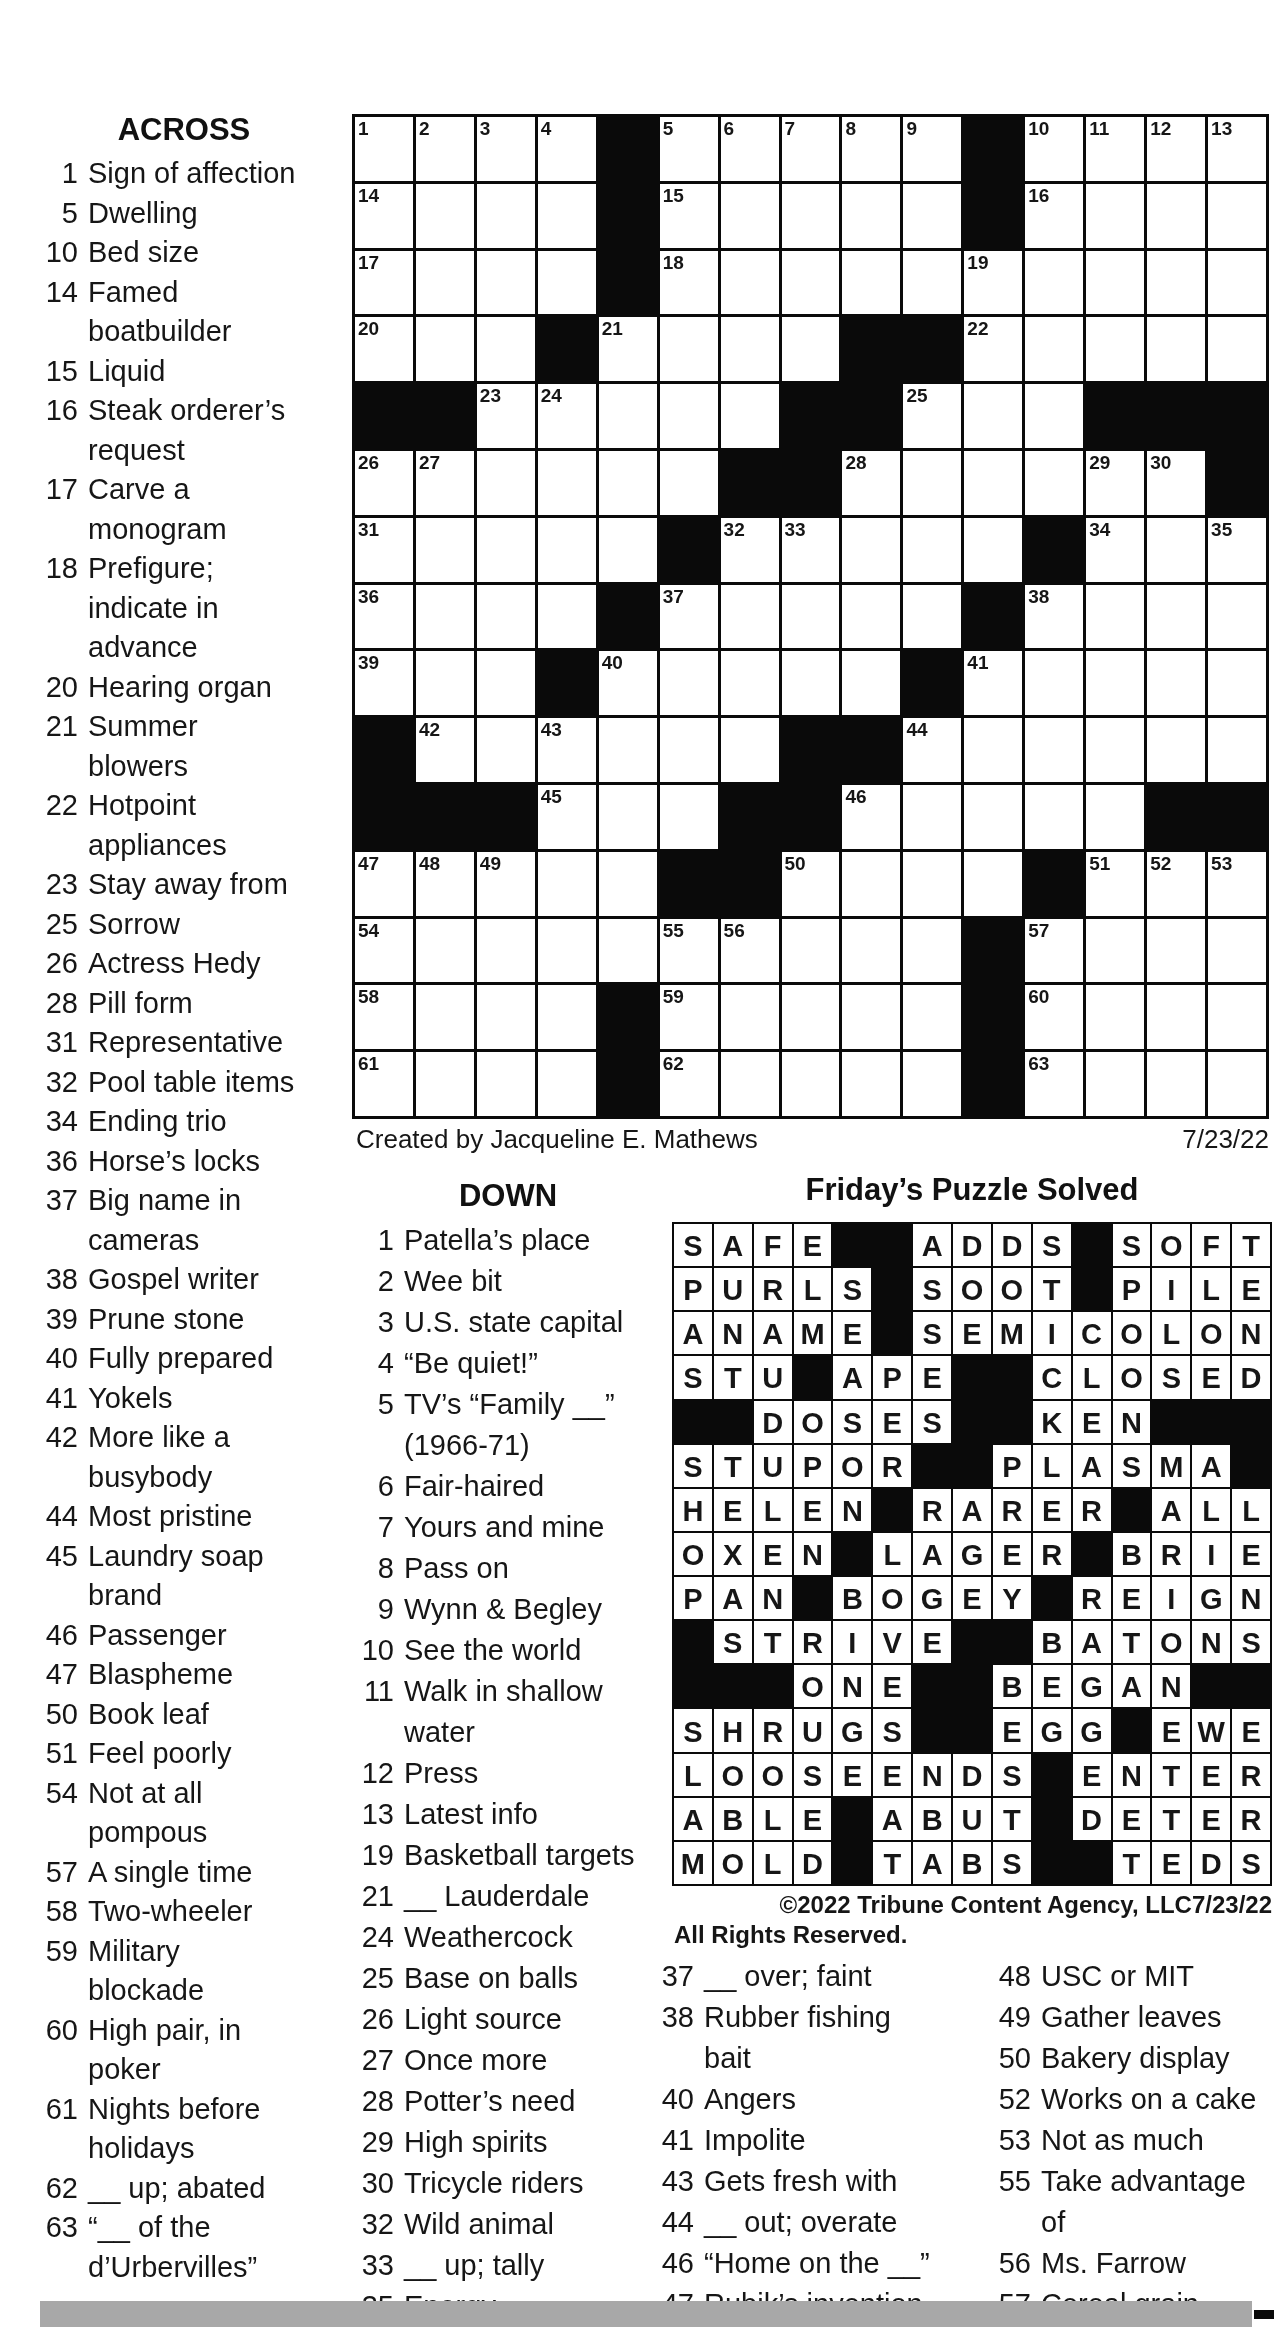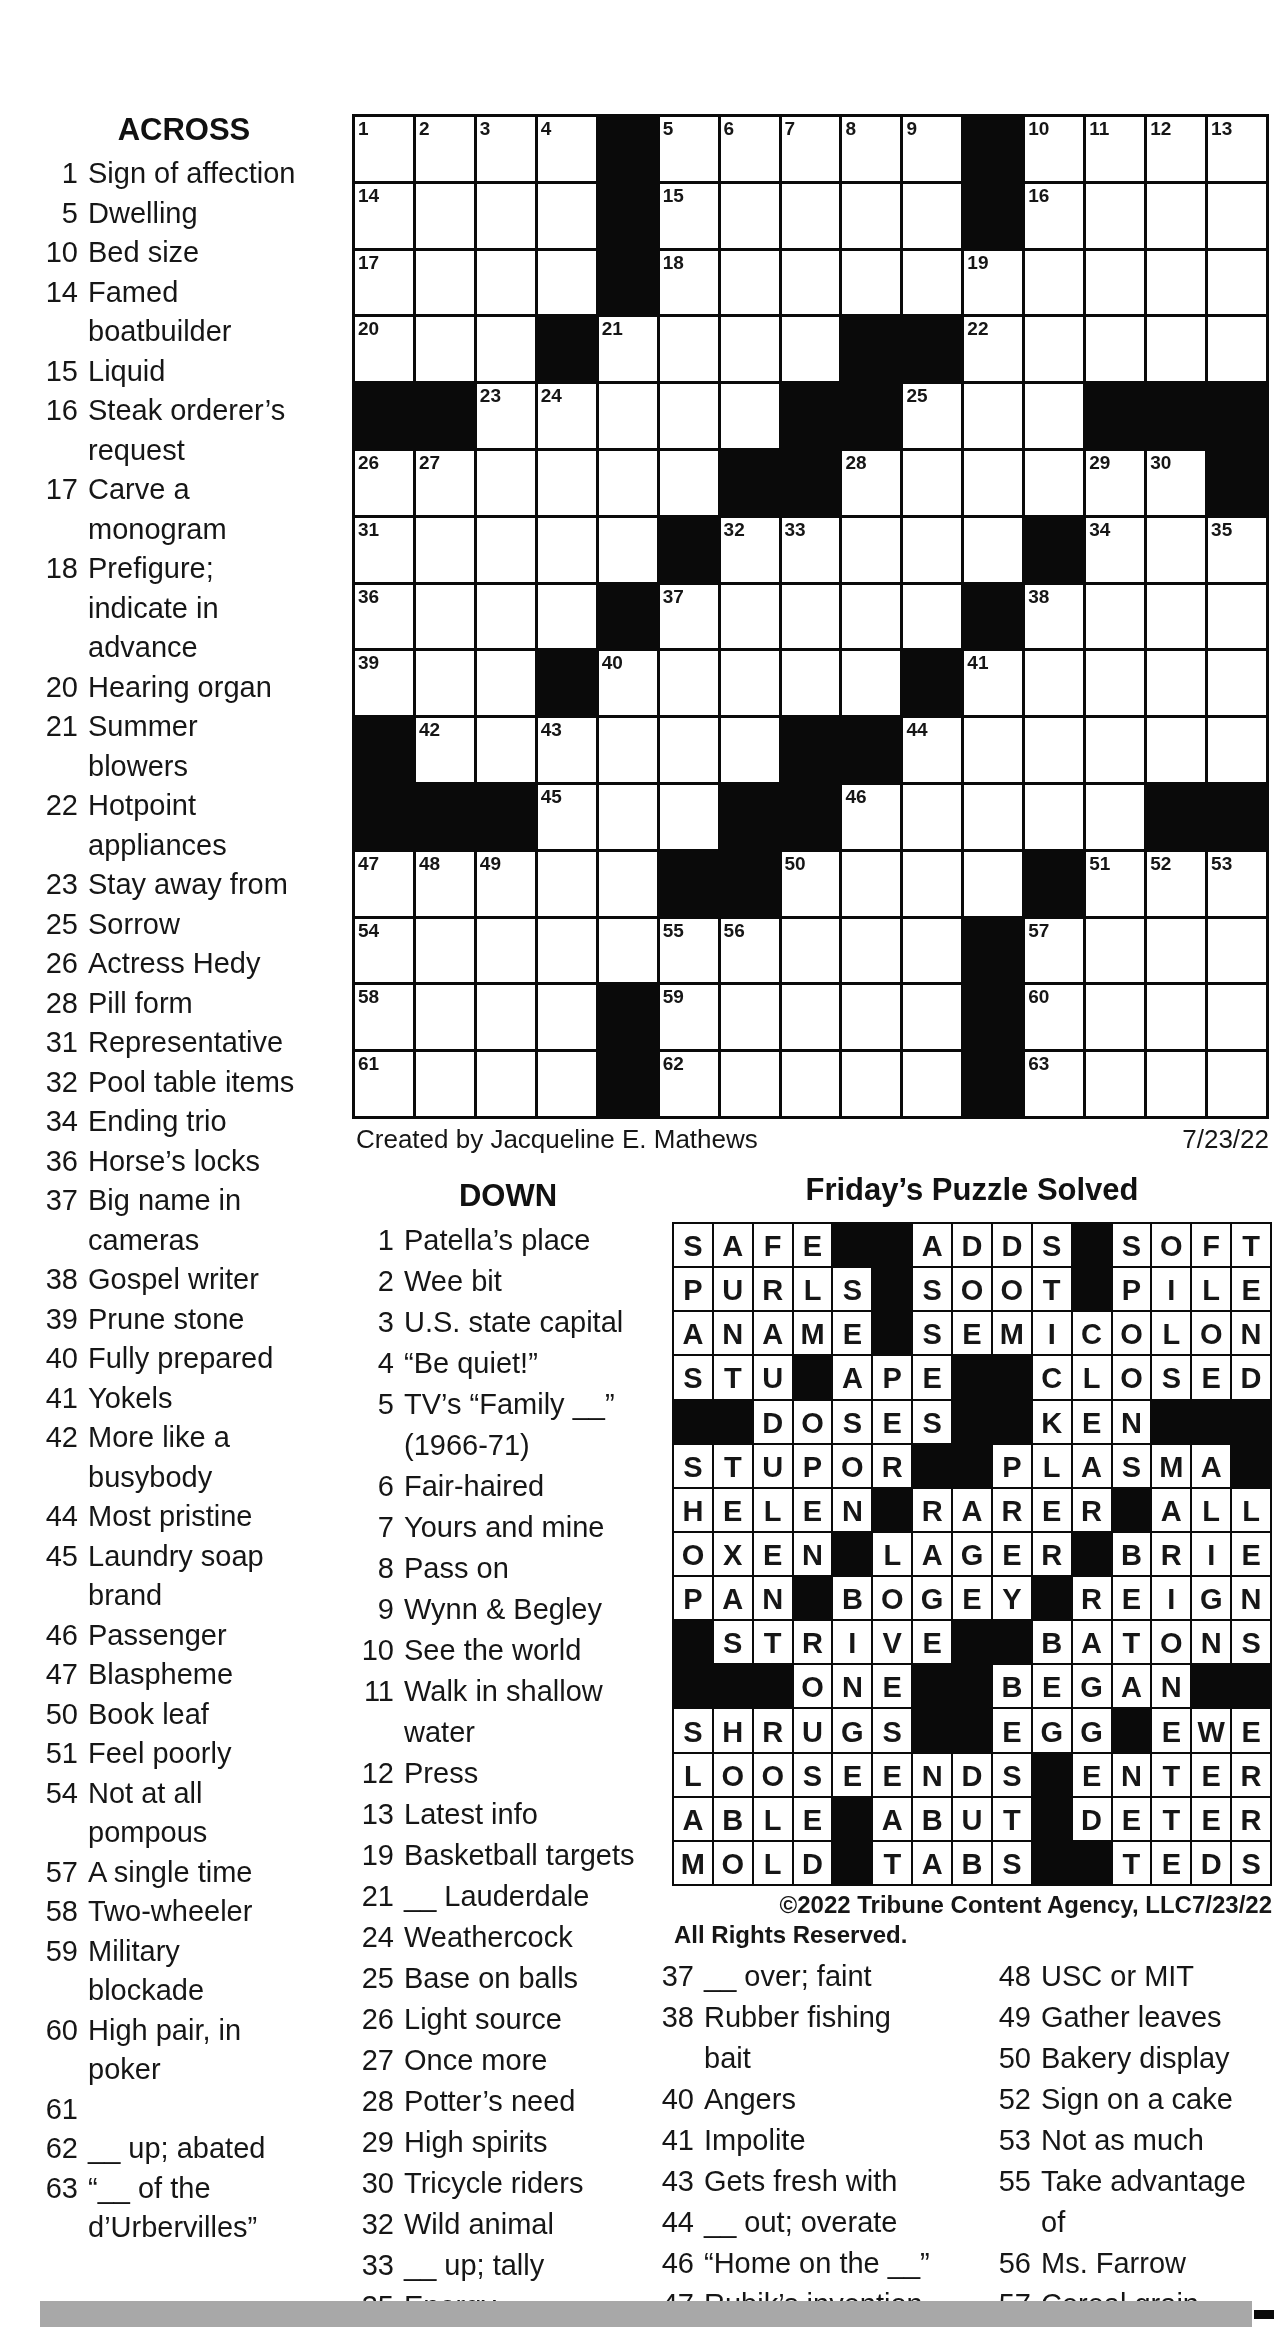--- a/index.html
+++ b/index.html
@@ -211,20 +211,22 @@
           <span class="ctext">Military
 blockade</span>
         </li>
         <li class="clue">
           <span class="cnum">60</span>
           <span class="ctext">High pair, in
 poker</span>
         </li>
         <li class="clue">
           <span class="cnum">61</span>
+          <span class="ctext">Nights before
+holidays</span>
         </li>
         <li class="clue">
           <span class="cnum">62</span>
           <span class="ctext">__ up; abated</span>
         </li>
         <li class="clue">
           <span class="cnum">63</span>
           <span class="ctext">“__ of the
 d’Urbervilles”</span>
         </li>
@@ -1345,21 +1347,21 @@
         <li class="clue">
           <span class="cnum">49</span>
           <span class="ctext">Gather leaves</span>
         </li>
         <li class="clue">
           <span class="cnum">50</span>
           <span class="ctext">Bakery display</span>
         </li>
         <li class="clue">
           <span class="cnum">52</span>
-          <span class="ctext">Sign on a cake</span>
+          <span class="ctext">Works on a cake</span>
         </li>
         <li class="clue">
           <span class="cnum">53</span>
           <span class="ctext">Not as much</span>
         </li>
         <li class="clue">
           <span class="cnum">55</span>
           <span class="ctext">Take advantage
 of</span>
         </li>

